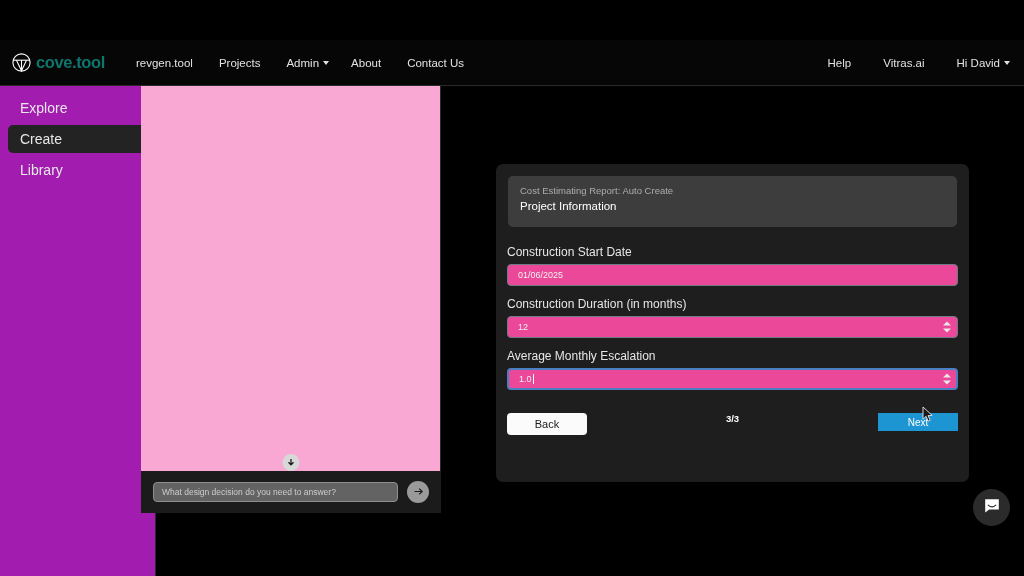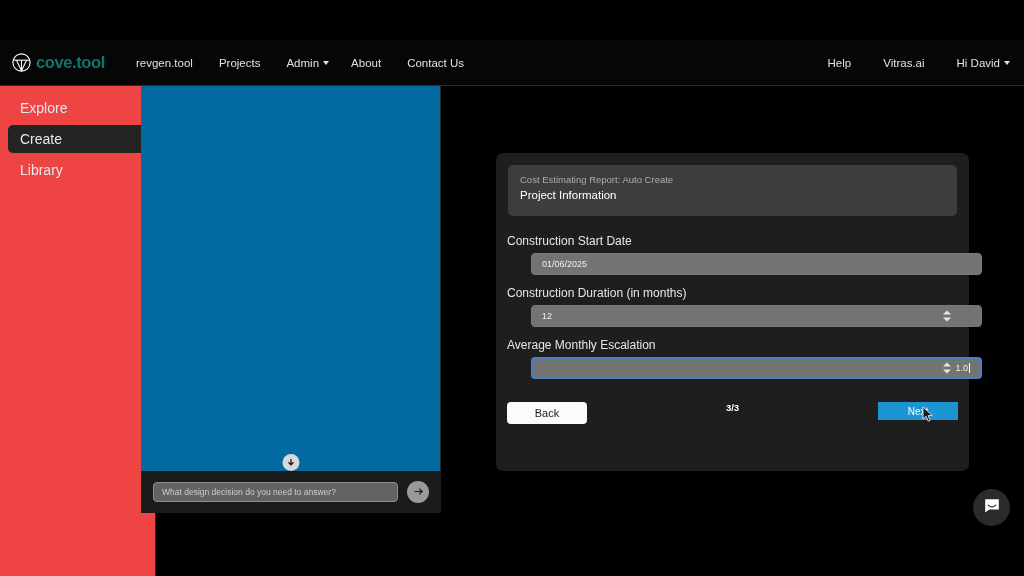--- a/index.html
+++ b/index.html
@@ -37,33 +37,33 @@
   .nav-right .nav-link { margin-right: 0; margin-left: 32px; }
 
   .nav-underline {
     position: absolute; left: 0; top: 85px; width: 1024px; height: 1px;
     background: #2a2a2a;
   }
 
   
   .sidebar {
     position: absolute; left: 0; top: 86px; width: 156px; height: 490px;
-    background: #ef4444; border-right: 1px solid #2a2a2a;
+    background: #a21caf; border-right: 1px solid #2a2a2a;
     padding-top: 8px;
   }
   .side-item {
     margin: 0 8px 3px 8px; padding: 6px 12px; border-radius: 5px;
     color: #e8e8e8; font-size: 14px; cursor: pointer;
   }
   .side-item.active { background: #232323; }
 
   
   .chatcol {
     position: absolute; left: 141px; top: 86px; width: 300px; height: 427px;
-    background: #0369a1; border-right: 1px solid #2a2a2a;
+    background: #f9a8d4; border-right: 1px solid #2a2a2a;
   }
   .scroll-down-btn {
     position: absolute; left: 50%; transform: translateX(-50%); bottom: 42px;
     width: 17px; height: 17px; border-radius: 50%;
     background: #d8d8d8; display: flex; align-items: center; justify-content: center;
     cursor: pointer;
   }
   .chat-bar {
     position: absolute; left: 0; bottom: 0; width: 300px; height: 42px;
     background: #1b1b1b; display: flex; align-items: center; padding: 0 12px;
@@ -76,40 +76,40 @@
   }
   .chat-input::placeholder { color: #cdcdcd; }
   .send-btn {
     width: 22px; height: 22px; margin-left: 9px; border-radius: 50%;
     background: #9a9a9a; border: none; cursor: pointer;
     display: flex; align-items: center; justify-content: center;
   }
 
   
   .card {
-    position: absolute; left: 496px; top: 153px; width: 473px; height: 318px;
+    position: absolute; left: 496px; top: 164px; width: 473px; height: 318px;
     background: #1e1e1e; border-radius: 7px;
   }
   .card-head {
     margin: 12px 12px 0 12px; height: 51px; background: #3d3d3d;
     border-radius: 5px; padding: 9px 12px;
   }
   .card-sub { color: #adadad; font-size: 9.5px; margin-bottom: 4px; }
   .card-title { color: #ffffff; font-size: 11.5px; font-weight: normal; }
 
   .form { padding: 18px 11px 0 11px; }
   .field-label { color: #e6e6e6; font-size: 12px; margin-bottom: 5px; }
   .field-wrap { position: relative; margin-bottom: 11px; }
   .field {
     width: 451px; height: 22px; border-radius: 4px;
-    background: #737373; border: 1px solid #6f7b86;
+    background: #ec4899; border: 1px solid #6f7b86;
     color: #f0f0f0; font-size: 9px; font-family: "Liberation Sans", sans-serif;
-    padding: 0 10px; outline: none; display: flex; align-items: center; margin-left: 24px;
-  }
-  .field.focused { border: 2px solid #4a7fc1; justify-content: flex-end; }
+    padding: 0 10px; outline: none; display: flex; align-items: center;
+  }
+  .field.focused { border: 2px solid #4a7fc1; }
   .caretbar {
     display: inline-block; width: 1px; height: 10px; background: #ffffff;
     margin-left: 1px;
   }
   .spinner {
     position: absolute; right: 7px; top: 50%; transform: translateY(-50%);
     display: flex; flex-direction: column; gap: 3px; cursor: pointer;
   }
   .sp-up, .sp-dn { width: 0; height: 0; border-left: 4px solid transparent; border-right: 4px solid transparent; }
   .sp-up { border-bottom: 4.5px solid #e8e8e8; }

